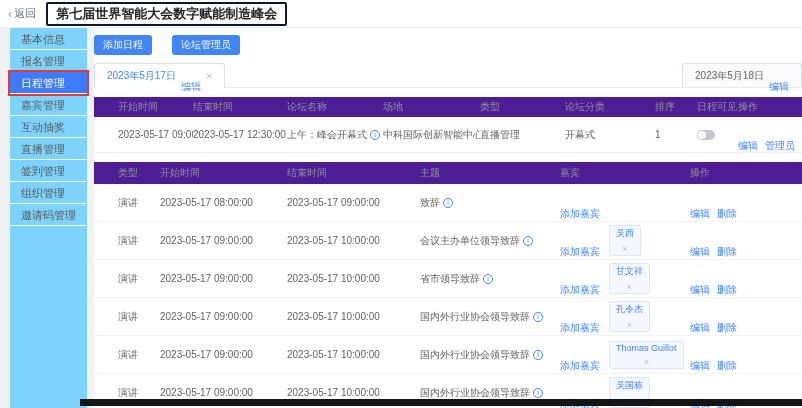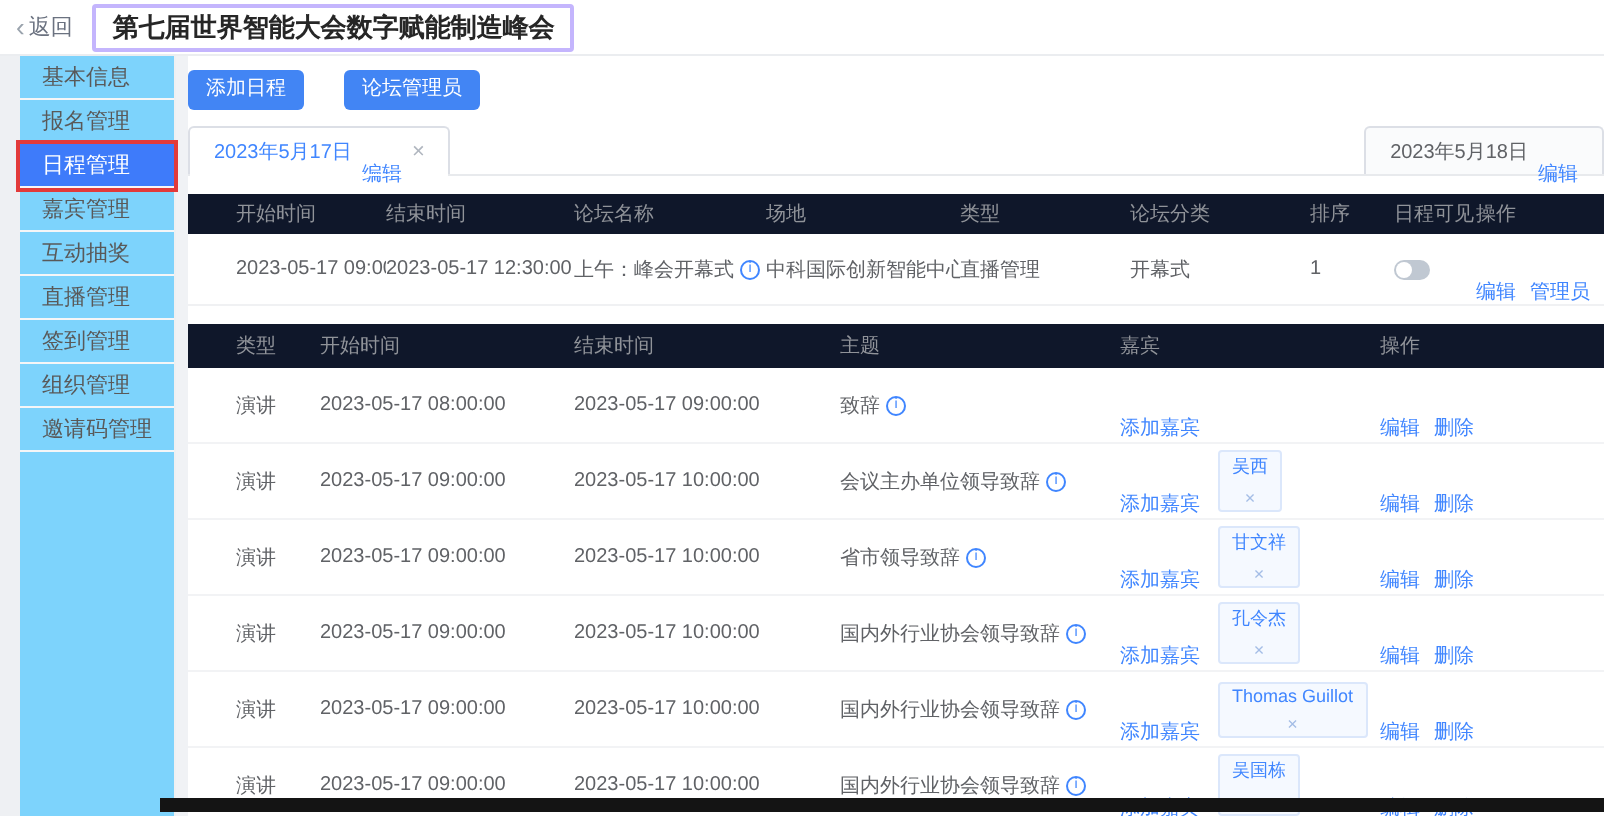--- a/index.html
+++ b/index.html
@@ -4,21 +4,21 @@
 <style>
   * { margin:0; padding:0; box-sizing:border-box; font-family:"Liberation Sans","DejaVu Sans",sans-serif; }
   body { background:#e9ebee; }
   .screen { position:relative; width:802px; height:408px; background:#f0f2f5; overflow:hidden; }
 
   
   .topbar { position:absolute; left:0; top:0; width:802px; height:28px; background:#fff;
             border-bottom:1px solid #ebedf0; display:flex; align-items:center; padding-left:8px; z-index:5; }
   .back { display:flex; align-items:center; gap:2px; color:#6b7280; font-size:11px; cursor:pointer; text-decoration:none; }
   .back .chev { color:#9aa3ad; font-size:13px; line-height:1; }
-  .title-annot { margin-left:10px; border:2px solid #c4b5fd; padding:1px 8px; border-radius:2px; }
+  .title-annot { margin-left:10px; border:2px solid #0f172a; padding:1px 8px; border-radius:2px; }
   .page-title { font-size:13px; font-weight:bold; color:#262626; line-height:18px; }
 
   
   .sidebar { position:absolute; left:10px; top:28px; width:78px; height:380px; background:#7dd3fc; border-right:1px solid #eef0f2; }
   .side-item { height:22px; line-height:22px; padding-left:11px; font-size:11px; color:#595959;
                border-bottom:1px solid #f5f6f7; cursor:pointer; white-space:nowrap; }
   .side-item.active { background:#3e7bfa; color:#fff; outline:2px solid #e23a3a; outline-offset:0; position:relative; z-index:2; }
 
   
   .content { position:absolute; left:94px; top:28px; width:708px; height:380px; background:#fff; padding:7px 0 0 0; }
@@ -33,21 +33,21 @@
   .tab.active { background:#fff; color:#4086ff; position:relative; }
   .tab.active::after { content:""; position:absolute; left:0; right:0; bottom:-1px; height:1px; background:#fff; }
   .tab.inactive { background:#fafbfc; color:#606266; margin-left:-1px; }
   .tab .date { white-space:nowrap; }
   .tab.active .date, .tab .edit { color:#4086ff; }
   .tab .x { color:#b0b6bf; font-size:11px; }
 
   
   .tbl { margin-top:9px; }
   .trow { display:flex; align-items:center; padding-left:24px; font-size:10px; color:#606266; }
-  .thead { background:#0f172a; color:#909399; height:20px; font-size:10px; }
+  .thead { background:#4c1d95; color:#909399; height:20px; font-size:10px; }
   .t1-body { height:36px; border-bottom:1px solid #f0f1f3; }
   .t2 .thead { height:22px; }
   .t2-body { min-height:35px; border-bottom:1px solid #f2f3f5; }
   .t2-body.short { min-height:26px; }
   .cell { display:flex; align-items:center; gap:3px; padding-right:6px; white-space:nowrap; overflow:hidden; }
   .c1{width:75px;} .c2{width:94px;} .c3{width:96px;} .c4{width:97px;} .c5{width:85px;}
   .c6{width:90px;} .c7{width:42px;} .c8{width:41px;} .c9{flex:1;}
   .d1{width:42px;} .d2{width:127px;} .d3{width:133px;} .d4{width:140px;} .d5{width:130px;} .d6{flex:1;}
 
   .link { color:#4086ff; cursor:pointer; text-decoration:none; white-space:nowrap;margin-top:23px; }

